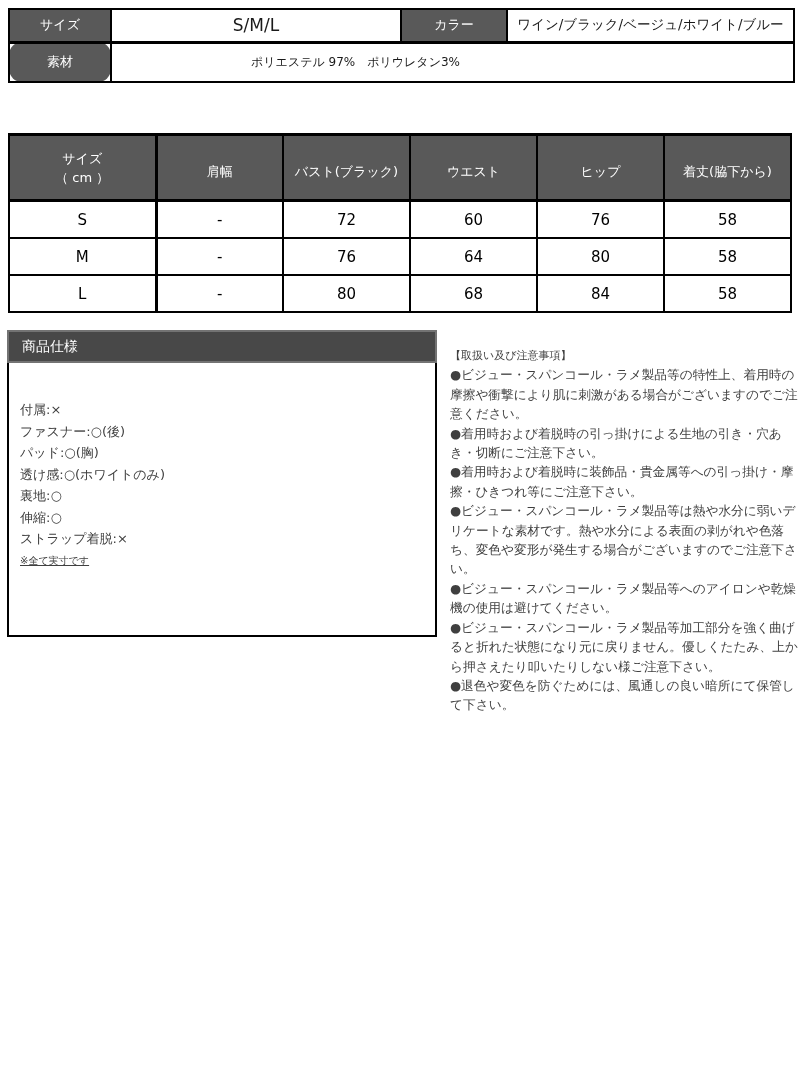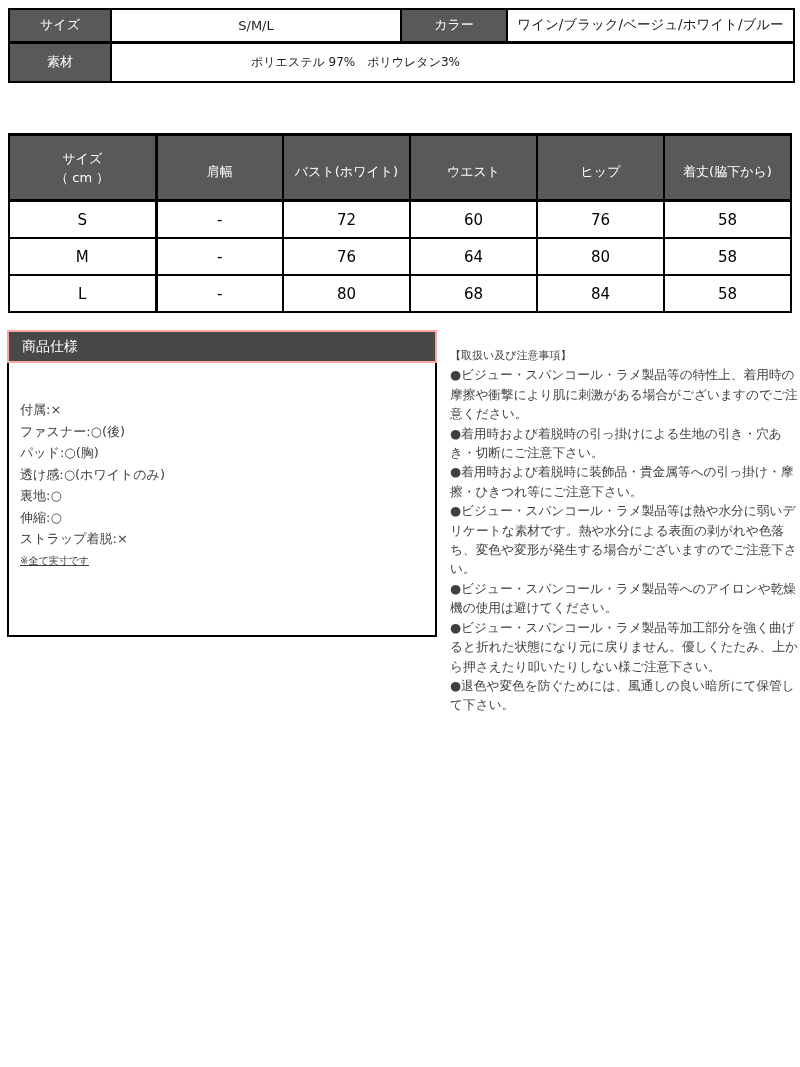--- a/index.html
+++ b/index.html
@@ -37,22 +37,22 @@
     background: #595959;
     color: #ffffff;
     font-size: 13px;
   }
   .info-table td {
     background: #ffffff;
     color: #1a1a1a;
   }
   .info-table .row1 { height: 33px; }
   .info-table .row2 { height: 40px; }
-  .info-table .row2 th, .info-table .row2 td { border-top-width: 3px; }
-  .cell-sml { font-size: 13px; }
+  .info-table .row2 th, .info-table .row2 td { border-top-width: 3px; border-radius: 13px; }
+  .cell-sml { font-size: 17px; }
   .cell-colors { font-size: 13.5px; }
   .cell-material { font-size: 12px; padding-right: 195px; }
 
   
   .size-table {
     position: absolute;
     left: 8px;
     top: 133px;
     width: 782px;
     border-collapse: collapse;
@@ -91,21 +91,21 @@
 
   
   .spec-panel {
     position: absolute;
     left: 7px;
     top: 330px;
     width: 430px;
   }
   .spec-panel-header {
     box-sizing: border-box;
-    border: 2px solid #fca5a5;
+    border: 2px solid #737373;
     background: #484848;
     color: #ffffff;
     height: 33px;
     line-height: 29px;
     font-size: 14px;
     padding-left: 13px;
   }
   .spec-panel-body {
     box-sizing: border-box;
     border: 2px solid #000000;
@@ -182,21 +182,21 @@
         <col style="width:127px">
         <col style="width:127px">
     </colgroup>
     <tbody>
         <tr>
       <th class="corner col1">
         <span>サイズ</span><br>
         <span>（ cm ）</span>
       </th>
       <th>肩幅</th>
-      <th>バスト(ホワイト)</th>
+      <th>バスト(ブラック)</th>
       <th>ウエスト</th>
       <th>ヒップ</th>
       <th>着丈(脇下から)</th>
     </tr>
     <tr>
       <td class="col1">S</td>
       <td>-</td>
       <td>72</td>
       <td>60</td>
       <td>76</td>

